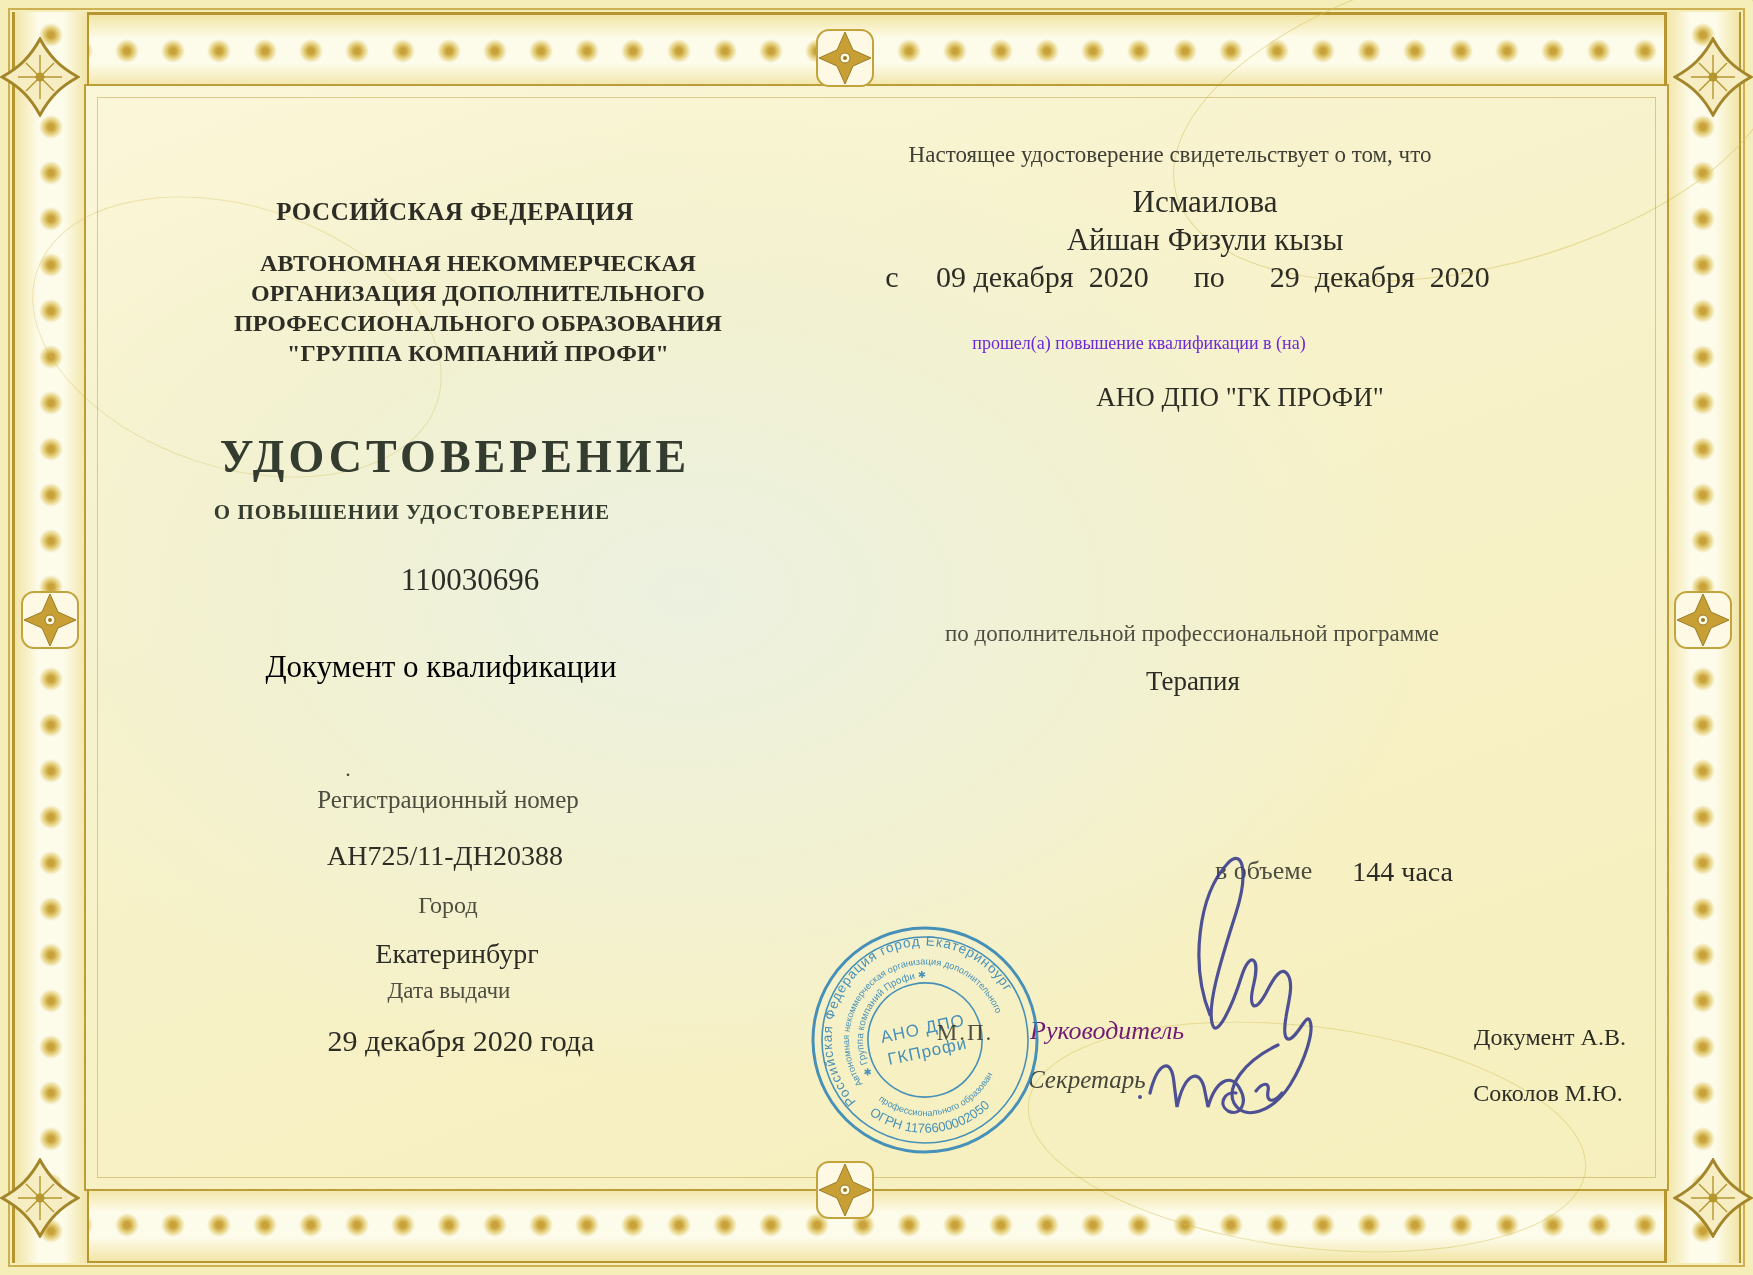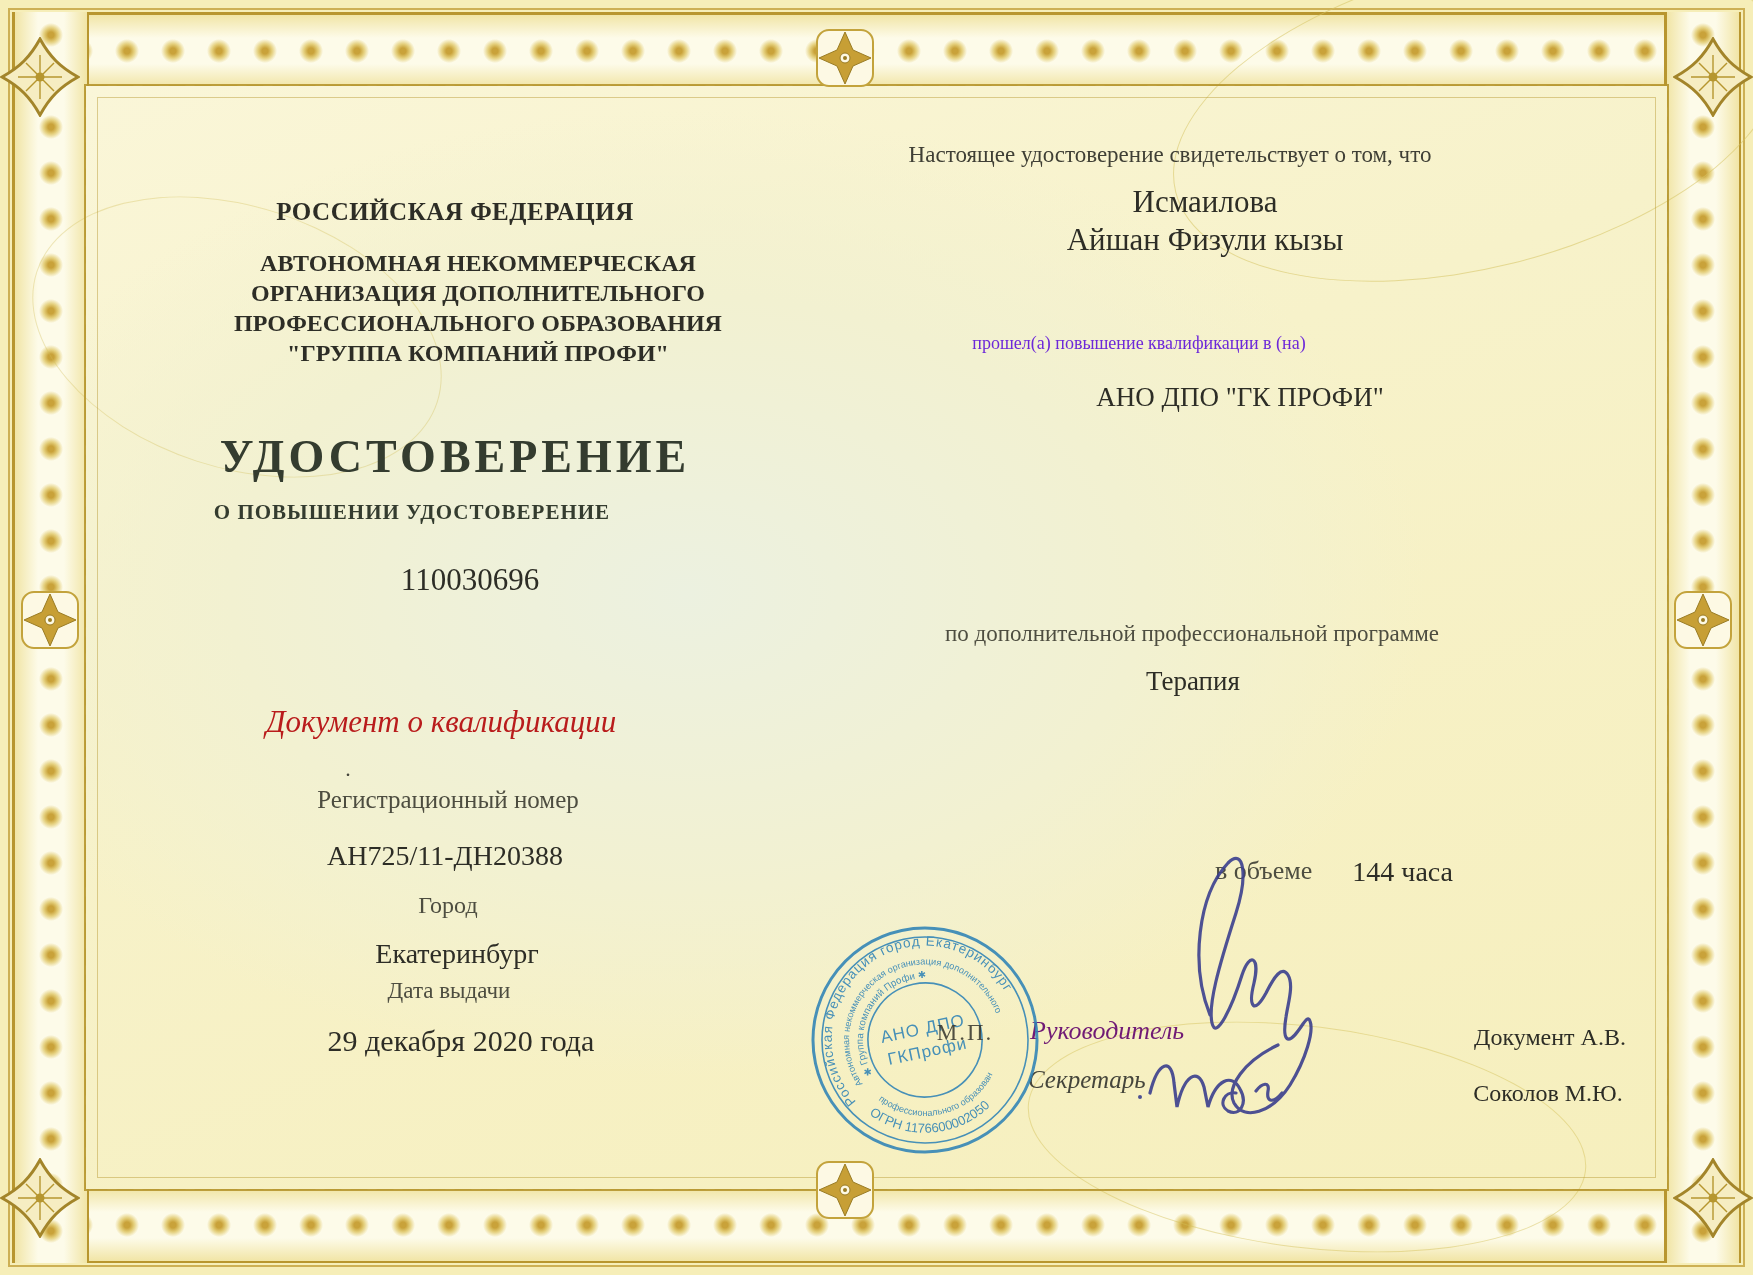--- a/index.html
+++ b/index.html
@@ -50,21 +50,21 @@
   
   .corner,.medallion{position:absolute;pointer-events:none;}
   
   .t{position:absolute;text-align:center;}
   .country{left:155px;width:600px;top:198px;font-size:25px;font-weight:bold;letter-spacing:.5px;}
   .org{left:178px;width:600px;top:248px;font-size:24px;font-weight:bold;line-height:30px;}
   .org span{display:block;}
   .doc-title{left:155px;width:600px;top:430px;font-size:46px;font-weight:bold;letter-spacing:4px;color:#343c2f;}
   .doc-subtitle{left:112px;width:600px;top:500px;font-size:21px;font-weight:bold;letter-spacing:1px;color:#343c2f;}
   .doc-number{left:170px;width:600px;top:562px;font-size:31px;}
-  .doc-kind{left:141px;width:600px;top:704px;font-size:31px;font-style:italic;color:#b91c1c;}
+  .doc-kind{left:141px;width:600px;top:649px;font-size:31px;color:#000000;}
   .reg-dot{left:336px;width:24px;top:756px;font-size:22px;color:#45453b;}
   .reg-label{left:148px;width:600px;top:786px;font-size:25px;color:#4d4d40;}
   .reg-number{left:145px;width:600px;top:840px;font-size:28px;}
   .city-label{left:148px;width:600px;top:892px;font-size:24px;color:#4d4d40;}
   .city-value{left:157px;width:600px;top:938px;font-size:28px;}
   .date-label{left:149px;width:600px;top:978px;font-size:23px;color:#4d4d40;}
   .date-value{left:161px;width:600px;top:1024px;font-size:30px;text-align:center;}
   .intro{left:900px;width:540px;top:142px;font-size:23px;color:#3f3f35;}
   .surname{left:935px;width:540px;top:184px;font-size:31px;}
   .given-names{left:935px;width:540px;top:222px;font-size:31px;}
@@ -189,20 +189,21 @@
   <div class="t reg-label">Регистрационный номер</div>
   <div class="t reg-number">АН725/11-ДН20388</div>
   <div class="t city-label">Город</div>
   <div class="t city-value">Екатеринбург</div>
   <div class="t date-label">Дата выдачи</div>
   <div class="t date-value">29 декабря 2020 года</div>
 
   <div class="t intro">Настоящее удостоверение свидетельствует о том, что</div>
   <div class="t given-names">Айшан Физули кызы</div>
   <div class="t surname">Исмаилова</div>
+  <div class="t period">с     09 декабря  2020      по      29  декабря  2020</div>
   <div class="t completed">прошел(а) повышение квалификации в (на)</div>
   <div class="t institution">АНО ДПО "ГК ПРОФИ"</div>
   <div class="t program-label">по дополнительной профессиональной программе</div>
   <div class="t program-value">Терапия</div>
   <div class="volume">
     <span style="color:#4d4d40;">в объеме</span>
     <span class="vv">144 часа</span>
   </div>
 
   <div class="t head-label">Руководитель</div>

